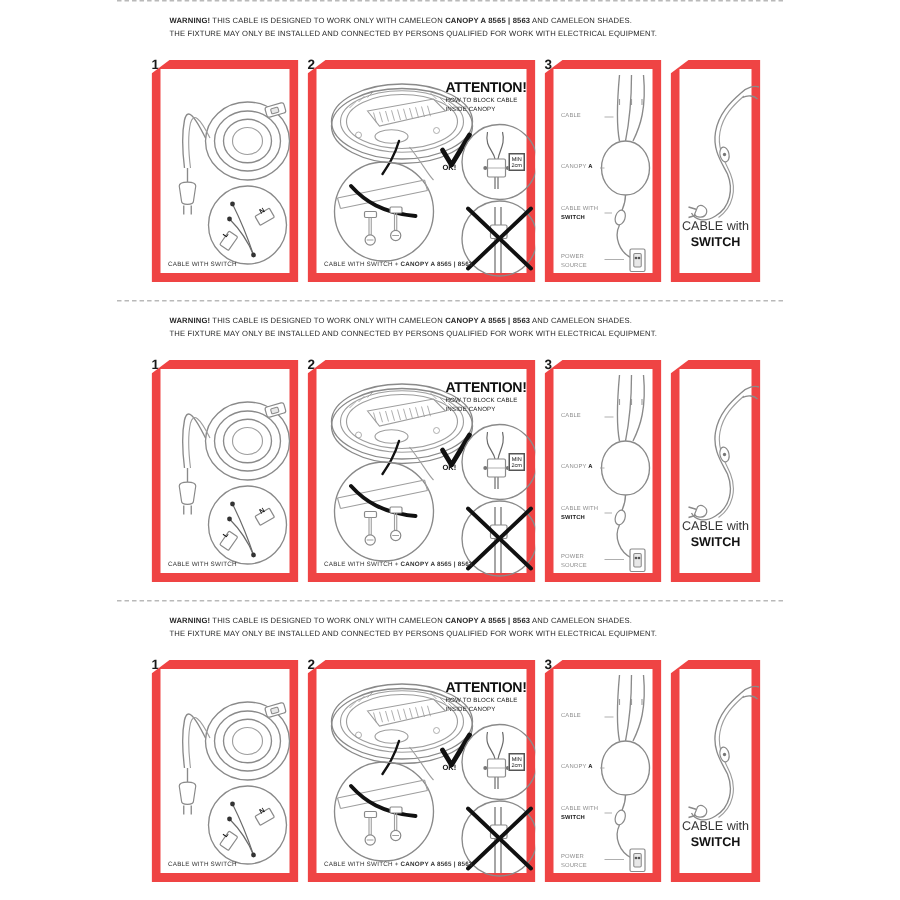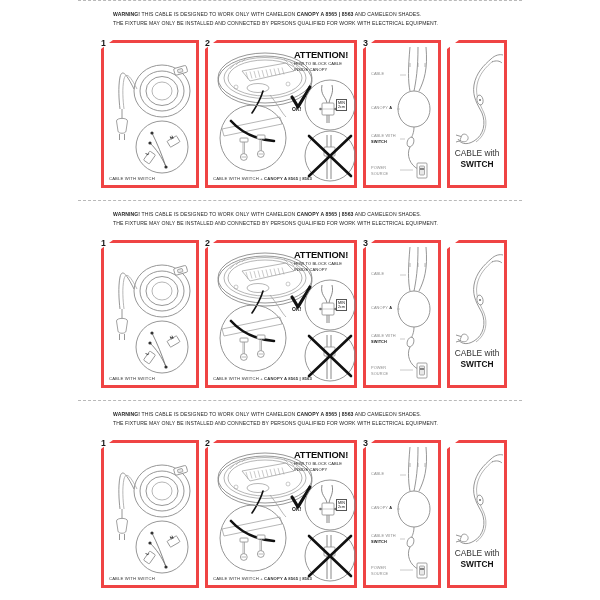--- a/index.html
+++ b/index.html
@@ -7,21 +7,21 @@
 
   .sheet{position:relative;width:600px;height:200px;}
   .sep{position:absolute;left:78px;top:0;width:444px;border-top:1px dashed #b9b9b9;}
 
   .warn{position:absolute;left:113px;top:10px;width:392px;font-size:5.1px;line-height:1.85;
         letter-spacing:.1px;color:#262626;}
   .warn b{font-weight:bold;}
 
   .panels{position:absolute;left:95px;top:40px;width:412px;height:150px;}
 
-  .panel{position:absolute;top:0;height:148px;border:3px solid #ef4444;background:#fff;
+  .panel{position:absolute;top:0;height:148px;border:6px solid #ef4444;background:#fff;
          box-sizing:border-box;
          clip-path:polygon(12px 0,100% 0,100% 100%,0 100%,0 9px);}
   .pnum{position:absolute;font-size:9px;font-weight:bold;color:#1a1a1a;line-height:1;}
 
   .p1{left:6px;width:98px;}
   .p2{left:110px;width:152px;}
   .p3{left:268px;width:78px;}
   .p4{left:352px;width:60px;}
 
   .cap{position:absolute;bottom:4px;left:5px;right:3px;font-size:4.2px;letter-spacing:.15px;

